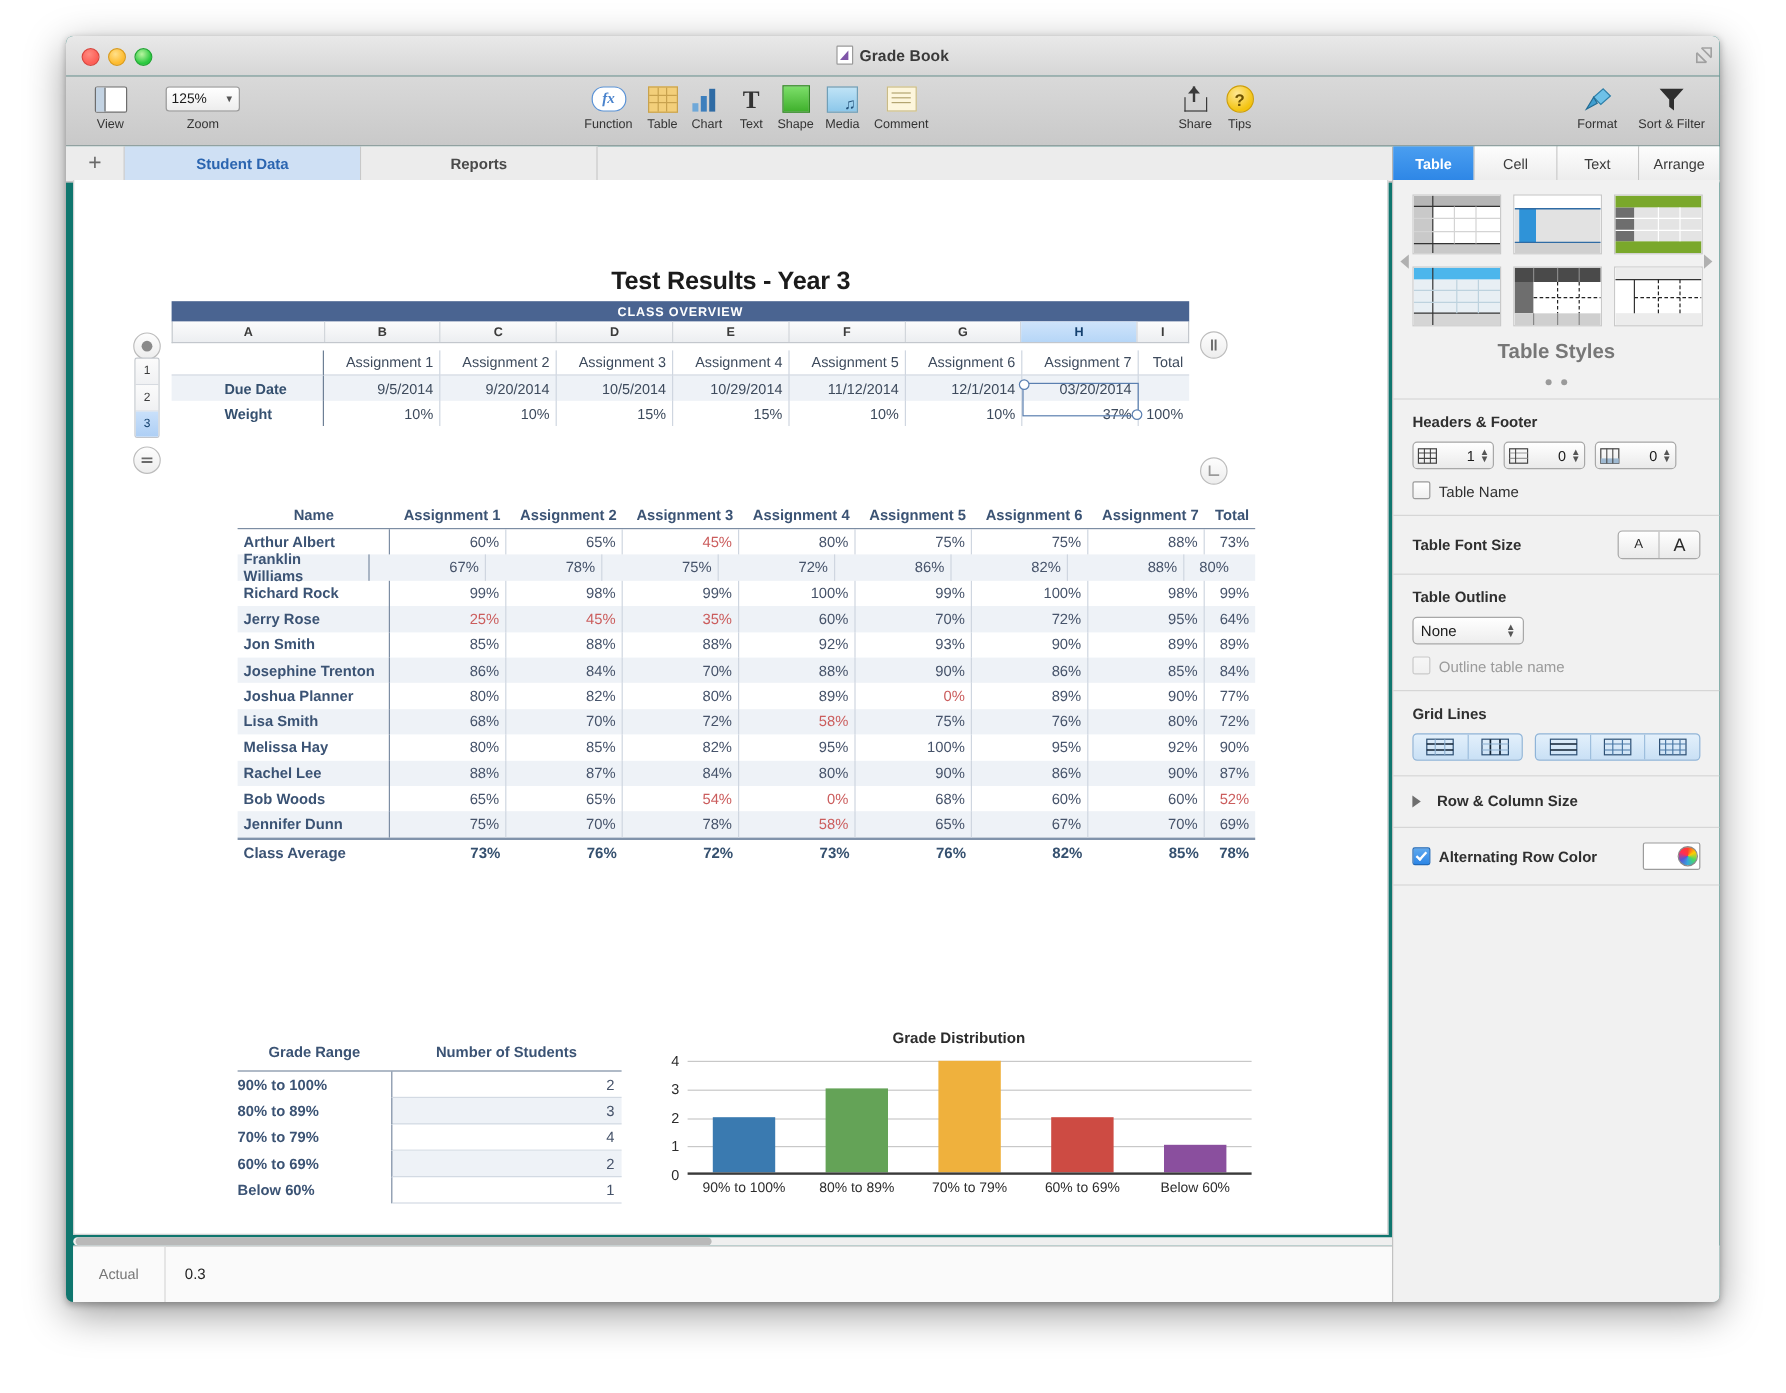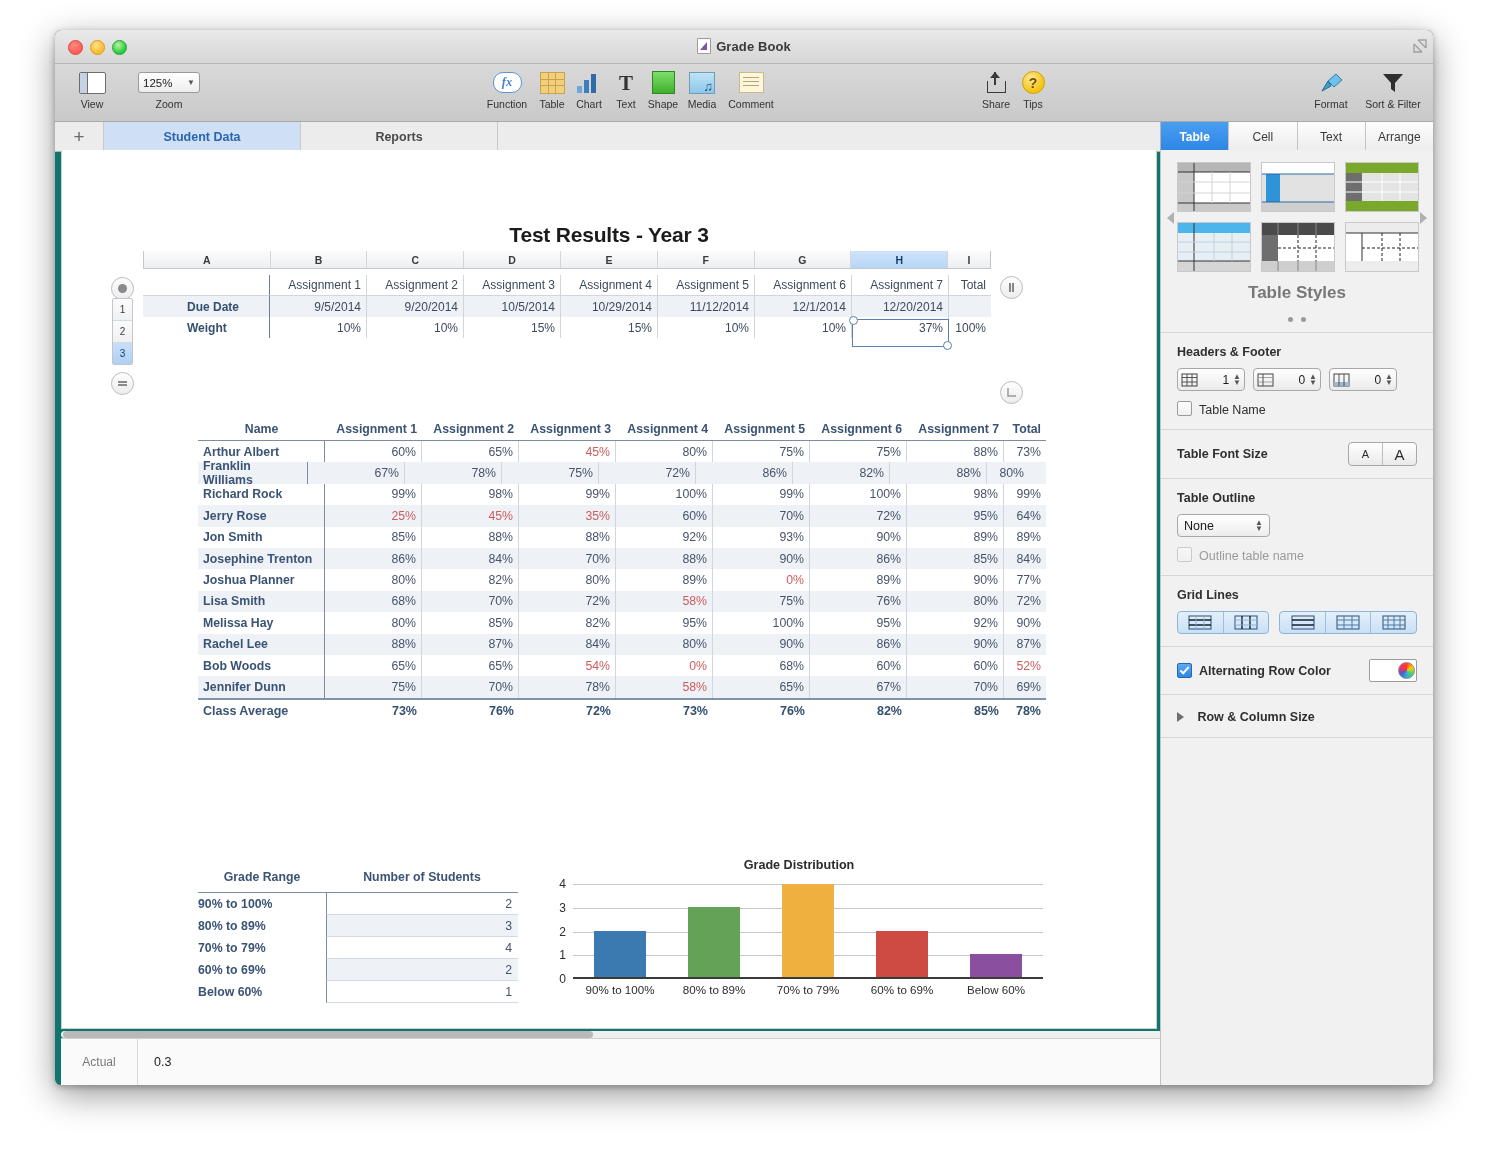--- a/index.html
+++ b/index.html
@@ -452,20 +452,21 @@
               <path d="M3 1 V10 M6 1 V10" stroke="#6a6a6a" stroke-width="1.6"></path>
             </svg>
         </div>
         <div class="circ-ctl" style="left:938px;top:231px;">
           <svg width="11" height="11" viewBox="0 0 11 11">
               <path d="M2 1 V9 H10" stroke="#9a9a9a" stroke-width="1.5" fill="none"></path>
             </svg>
         </div>
 
         <div id="overview">
+          <div id="ov-banner">CLASS OVERVIEW</div>
           <div id="ov-colhdr">
             <div class="ch" style="width:127px">A</div>
             <div class="ch" style="width:97px">B</div>
             <div class="ch" style="width:97px">C</div>
             <div class="ch" style="width:97px">D</div>
             <div class="ch" style="width:97px">E</div>
             <div class="ch" style="width:97px">F</div>
             <div class="ch" style="width:97px">G</div>
             <div class="ch sel" style="width:97px">H</div>
             <div class="ch" style="width:42px">I</div>
@@ -485,21 +486,21 @@
             </div>
 
             <div class="ov-row shade">
               <div class="ov-cell lbl" style="width:127px">Due Date</div>
               <div class="ov-cell num" style="width:97px">9/5/2014</div>
               <div class="ov-cell num" style="width:97px">9/20/2014</div>
               <div class="ov-cell num" style="width:97px">10/5/2014</div>
               <div class="ov-cell num" style="width:97px">10/29/2014</div>
               <div class="ov-cell num" style="width:97px">11/12/2014</div>
               <div class="ov-cell num" style="width:97px">12/1/2014</div>
-              <div class="ov-cell num" style="width:97px">12/20/2014</div>
+              <div class="ov-cell num" style="width:97px">03/20/2014</div>
               <div class="ov-cell num last" style="width:42px"></div>
             </div>
 
             <div class="ov-row">
               <div class="ov-cell lbl" style="width:127px">Weight</div>
               <div class="ov-cell num" style="width:97px">10%</div>
               <div class="ov-cell num" style="width:97px">10%</div>
               <div class="ov-cell num" style="width:97px">15%</div>
               <div class="ov-cell num" style="width:97px">15%</div>
               <div class="ov-cell num" style="width:97px">10%</div>
@@ -946,28 +947,28 @@
             <div>
               <svg width="24" height="15" viewBox="0 0 24 15">
                   <rect x="1" y="1" width="22" height="13" fill="none" stroke="#2d4f73"></rect>
                   <path d="M1 5 H23 M1 10 H23 M6 1 V14 M12 1 V14 M18 1 V14" stroke="#4a78a5" stroke-width="1"></path>
                 </svg>
             </div>
           </span>
         </div>
       </div>
 
+      <div class="insp-sec">
+        <span class="disclose"></span>
+        <span style="font-size:12.5px;font-weight:bold;color:#2f2f2f;">Row &amp; Column Size</span>
+      </div>
+
       <div class="insp-sec" style="display:flex;align-items:center;">
         <span class="chk on"></span>
         <span style="font-size:12.5px;font-weight:bold;color:#2f2f2f;">Alternating Row Color</span>
         <span class="swatch" style="margin-left:auto;">
           <span class="wheel"></span>
         </span>
       </div>
 
-      <div class="insp-sec">
-        <span class="disclose"></span>
-        <span style="font-size:12.5px;font-weight:bold;color:#2f2f2f;">Row &amp; Column Size</span>
-      </div>
-
     </div>
   </div>
 </div>
 
 </body></html>

